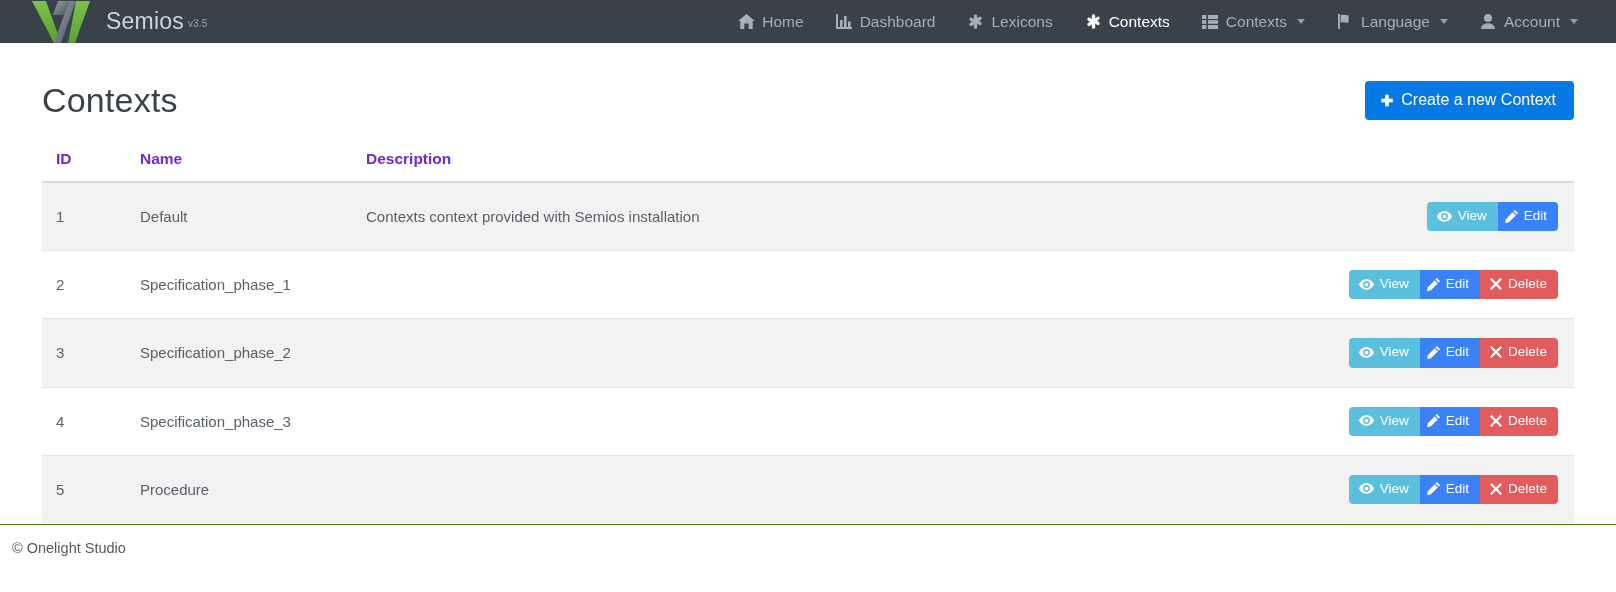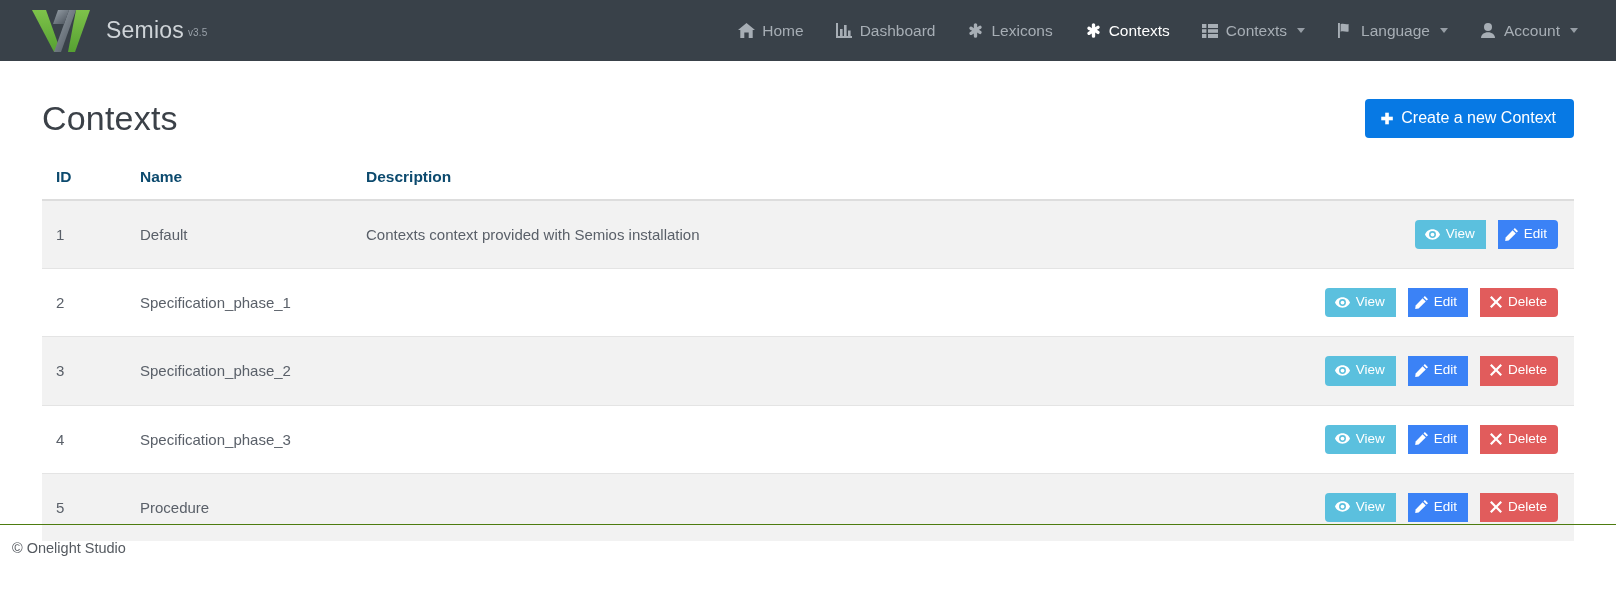--- a/index.html
+++ b/index.html
@@ -9,21 +9,21 @@
     width: 1616px;
     height: 592px;
     background: #ffffff;
     font-family: "Liberation Sans", sans-serif;
     color: #333333;
     overflow: hidden;
   }
 
   
   .navbar {
-    height: 61px;
+    height: 43px;
     background: #394149;
     display: flex;
     align-items: center;
     padding: 0 22px 0 28px;
     position: relative;
   }
   .brand {
     display: flex;
     align-items: center;
     gap: 12px;
@@ -123,21 +123,21 @@
   
   table.ctx-table {
     width: 100%;
     border-collapse: collapse;
     margin-top: 22px;
   }
   table.ctx-table thead th {
     text-align: left;
     font-size: 15.5px;
     font-weight: 700;
-    color: #0c4a6e;
+    color: #6d28d9;
     padding: 0 12px 13px 12px;
     border-bottom: 2px solid #dddddd;
   }
   table.ctx-table tbody td {
     font-size: 15px;
     color: #5a6069;
     padding: 19px 12px;
     border-top: 1px solid #e4e4e4;
     vertical-align: middle;
   }
@@ -146,21 +146,20 @@
   .col-id   { width: 86px; padding-left: 14px !important; }
   .col-name { width: 226px; }
   .col-desc { }
   .col-act  { text-align: right; padding-right: 16px !important; }
 
   .btn-group {
     display: inline-flex;
     align-items: center;
     border-radius: 4px;
     overflow: hidden;
-    gap: 12px;
   }
   .btn-act {
     border: none;
     color: #ffffff;
     font-size: 13.5px;
     font-family: "Liberation Sans", sans-serif;
     padding: 6px 11px 7px 10px;
     display: inline-flex;
     align-items: center;
     gap: 6px;

